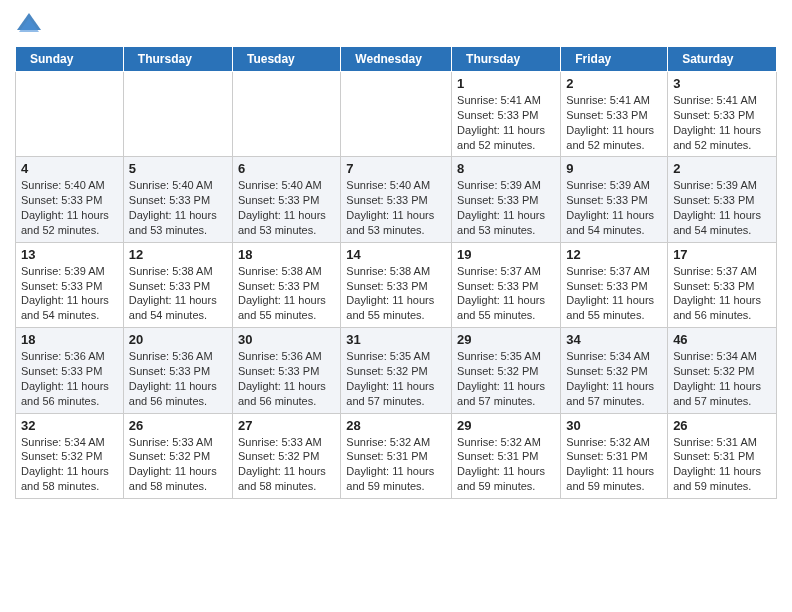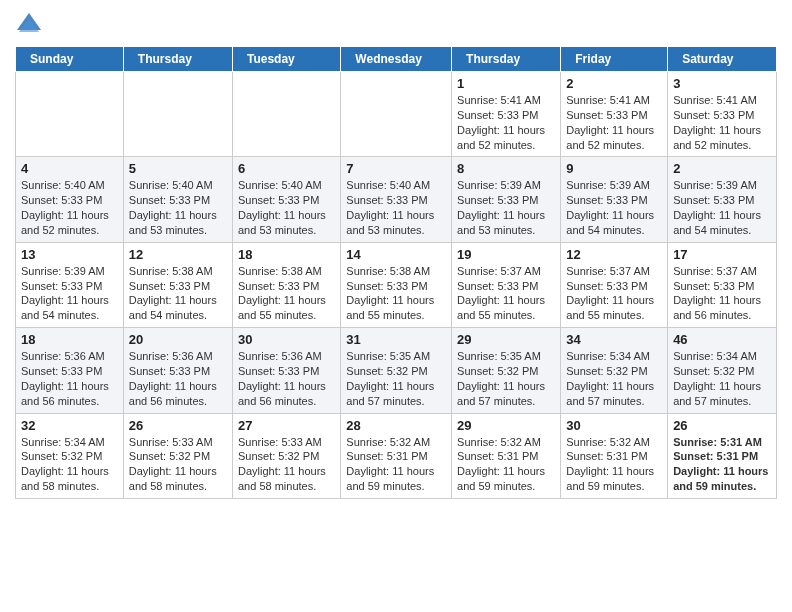--- a/index.html
+++ b/index.html
@@ -346,21 +346,21 @@
           </td>
           <td>
             <span class="day-number">30</span>
             <div class="day-info" style="white-space: pre-line;">Sunrise: 5:32 AM
 Sunset: 5:31 PM
 Daylight: 11 hours
 and 59 minutes.</div>
           </td>
           <td>
             <span class="day-number">26</span>
-            <div class="day-info" style="white-space: pre-line; font-weight: bold;">Sunrise: 5:31 AM
+            <div class="day-info" style="white-space: pre-line;">Sunrise: 5:31 AM
 Sunset: 5:31 PM
 Daylight: 11 hours
 and 59 minutes.</div>
           </td>
         </tr>
       </tbody>
   </table>
 </div>
 
 </body></html>

